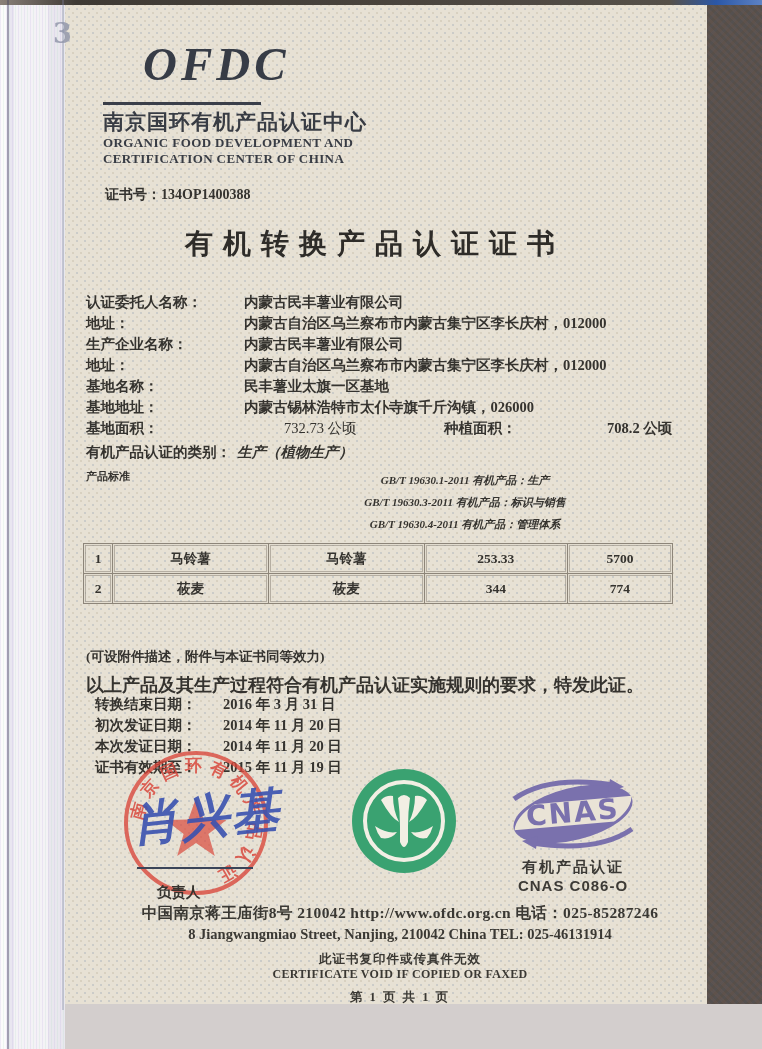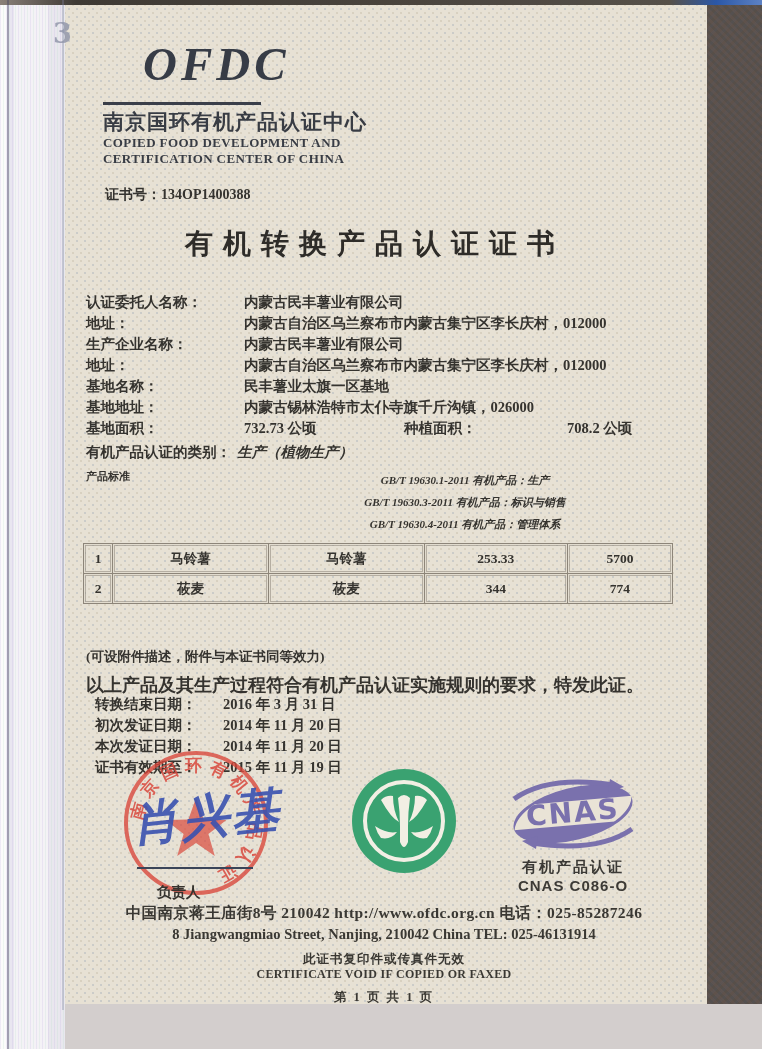--- a/index.html
+++ b/index.html
@@ -63,21 +63,21 @@
     position:absolute; left:0; top:220px; width:620px; text-align:center;
     font-size:28px; font-weight:bold; letter-spacing:10px; color:#2e2c29;
   }
   
   .info{ position:absolute; left:21px; top:287px; width:610px; font-size:14.5px; }
   .irow{ height:21px; line-height:21px; white-space:nowrap; }
   .ilabel{ display:inline-block; width:158px; font-weight:bold; }
   .ivalue{ font-weight:700; }
   .arearow{ height:21px; line-height:21px; white-space:nowrap; }
   .arearow .l1{ display:inline-block; width:158px; font-weight:bold; }
-  .arearow .v1{ display:inline-block; width:160px; font-weight:700;}
+  .arearow .v1{ display:inline-block; width:160px; font-weight:400;margin-left:40px;}
   .arearow .l2{ display:inline-block; width:163px; font-weight:bold; }
   .arearow .v2{ font-weight:600; }
   .category{ position:absolute; left:21px; top:438px; font-size:14.5px; white-space:nowrap;}
   .category .clabel{ font-weight:bold; }
   .category .cvalue{ font-style:italic; font-weight:600; margin-left:6px;}
   .standards{ position:absolute; left:21px; top:464px; width:600px; font-size:11px;}
   .standards .slabel{ position:absolute; left:0; top:0; font-weight:bold;}
   .standards .sitem{ margin-left:158px; height:22px; line-height:22px; font-style:italic; font-weight:600;text-align:center;}
   
   .ptable{ position:absolute; left:18px; top:538px; width:590px; border-collapse:collapse; font-size:13.5px;}
@@ -103,21 +103,21 @@
     font-family:"DejaVu Serif",serif; white-space:nowrap;
   }
   .sig-line{ position:absolute; left:72px; top:862px; width:116px; height:2px; background:#3a4458; z-index:5;}
   .signer{ position:absolute; left:92px; top:878px; font-size:14.5px; font-weight:bold;}
   
   .green-logo{ position:absolute; left:286px; top:763px; }
   .cnas-wrap{ position:absolute; left:430px; top:770px; width:156px; text-align:center;}
   .cnas-cap1{ font-size:15px; font-weight:bold; letter-spacing:2px; margin-top:1px; color:#3c3a36;}
   .cnas-cap2{ font-size:15px; font-weight:600; font-family:"Liberation Sans","DejaVu Sans",sans-serif; color:#3c3a36; letter-spacing:1px;}
   
-  .f-line{ position:absolute; left:0; width:630px; text-align:center; color:#3a3833;padding-left:8px;}
+  .f-line{ position:absolute; left:16px; width:630px; text-align:center; color:#3a3833;padding-left:8px;}
   .addr-cn{ top:898px; font-size:15.5px; font-weight:bold; letter-spacing:.4px;}
   .addr-en{ top:921px; font-size:14.5px; font-weight:bold;}
   .void-cn{ top:946px; font-size:12.5px; font-weight:bold; letter-spacing:1px;}
   .void-en{ top:962px; font-size:12px; font-weight:bold; letter-spacing:.3px;}
   .page-info{ top:984px; font-size:12.5px; font-weight:600; letter-spacing:2px;}
 </style>
 </head>
 <body>
 
 <div class="scan-top-line"></div>
@@ -125,21 +125,21 @@
 <div class="edge-line-a"></div>
 <div class="edge-line-b"></div>
 <div class="scan-right-strip"></div>
 <div class="edge-artifact">3</div>
 
 <div class="paper">
 
   <div class="ofdc">OFDC</div>
   <div class="hdr-divider"></div>
   <div class="org-cn">南京国环有机产品认证中心</div>
-  <div class="org-en l1">COPIED FOOD DEVELOPMENT AND</div>
+  <div class="org-en l1">ORGANIC FOOD DEVELOPMENT AND</div>
   <div class="org-en l2">CERTIFICATION CENTER OF CHINA</div>
   <div class="cert-no">
     <span>证书号：</span><span>134OP1400388</span>
   </div>
 
   <div class="doc-title">有机转换产品认证证书</div>
 
   <div class="info">
     <div class="irow"><span class="ilabel">认证委托人名称：</span><span class="ivalue">内蒙古民丰薯业有限公司</span></div>
     <div class="irow"><span class="ilabel">地址：</span><span class="ivalue">内蒙古自治区乌兰察布市内蒙古集宁区李长庆村，012000</span></div>

